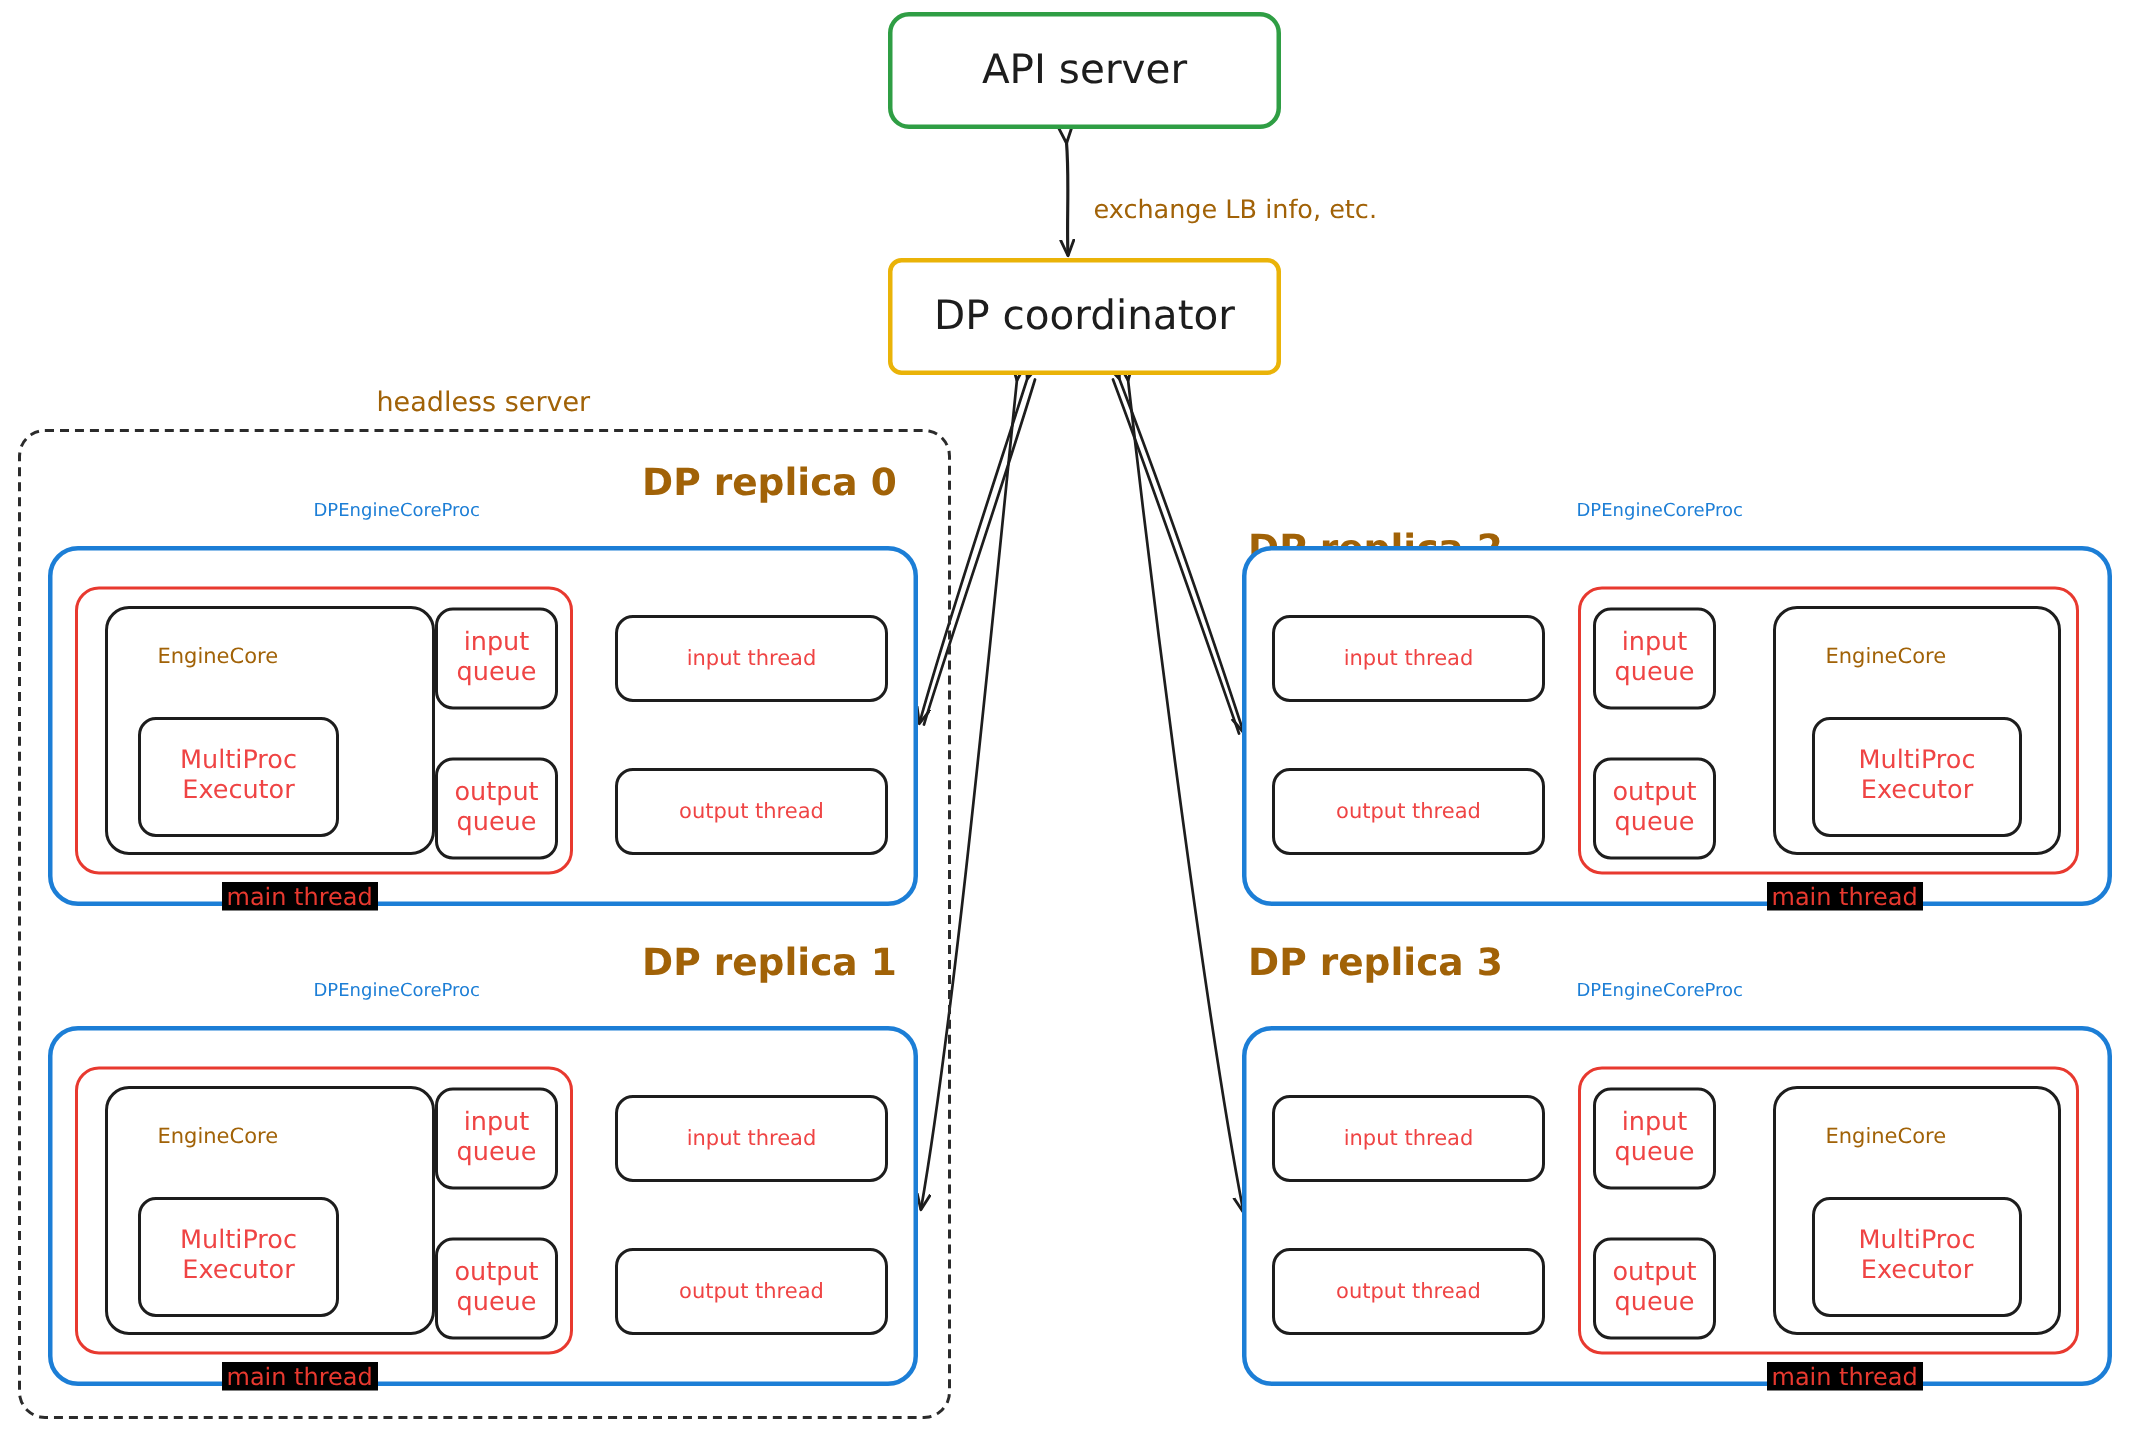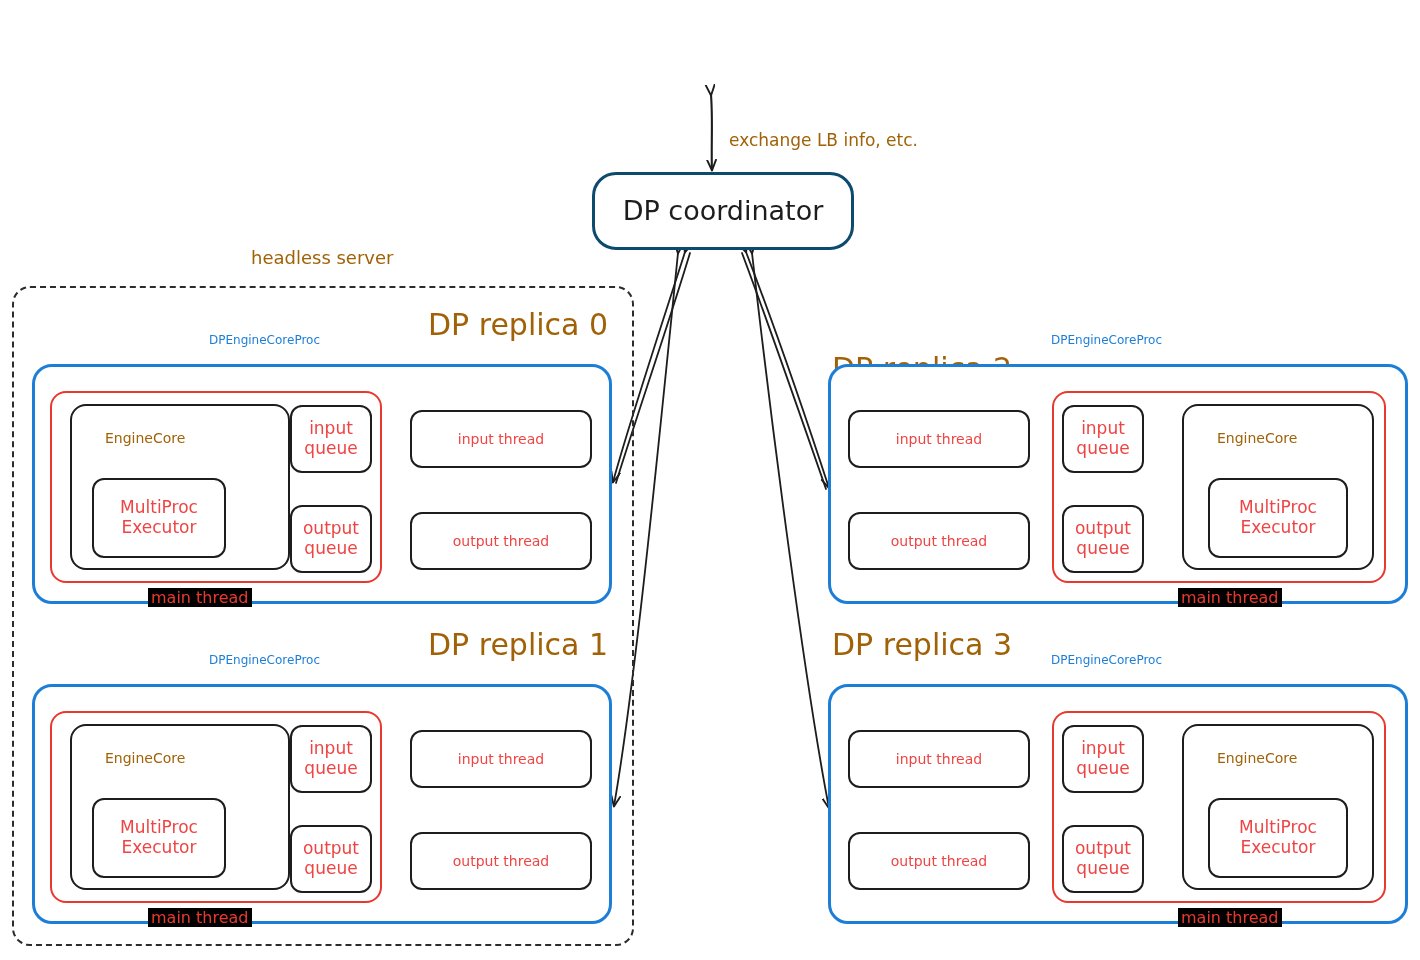--- a/index.html
+++ b/index.html
@@ -37,22 +37,22 @@
     border: 2.4px solid #1d1d1d;
     border-radius: 12px;
     color: #ef4444;
   }
   .box-green {
     border: 3px solid #2f9e44;
     border-radius: 14px;
     color: #1d1d1d;
   }
   .box-orange {
-    border: 3px solid #0c4a6e;
-    border-radius: 24px;
+    border: 3px solid #eab308;
+    border-radius: 9px;
     color: #1d1d1d;
   }
   .panel-blue {
     position: absolute;
     box-sizing: border-box;
     border: 3px solid #1c7ed6;
     border-radius: 20px;
     background: #ffffff;
   }
   .panel-red {
@@ -77,21 +77,21 @@
     background: #ffffff;
   }
   .label {
     position: absolute;
     white-space: nowrap;
     color: #a16207;
   }
   .label-blue { color: #1c7ed6; }
   .label-red  { color: #e8392f; background: #000000; padding: 0 3px; }
   .t-title    { font-size: 27px; }
-  .t-heading  { font-size: 30px; }
+  .t-heading  { font-size: 25px; font-weight: bold; }
   .t-proc     { font-size: 12px; }
   .t-node     { font-size: 14px; text-align: center; }
   .t-small    { font-size: 17px; }
   .t-thread   { font-size: 16px; }
   .t-edge     { font-size: 17px; }
   .t-headless { font-size: 18px; }
   .stack { display: block; }
 </style>
 </head>
 <body>
@@ -168,28 +168,31 @@
       <path d="M1059,733 C1051,738 1046,743 1041,752" marker-start="url(#ahs)"></path>
       <path d="M1161,731 C1168,735 1174,741 1179,749" marker-end="url(#ahs)"></path>
       <path d="M1181,730 C1174,734 1168,739 1163,747" marker-start="url(#ahs)"></path>
       <path d="M1043,855 C1049,863 1053,868 1059,871" marker-start="url(#ahs)"></path>
       <path d="M1059,869 C1051,864 1046,859 1041,851" marker-end="url(#ahs)"></path>
       <path d="M1161,869 C1168,865 1174,860 1179,852" marker-start="url(#ahs)"></path>
       <path d="M1181,870 C1174,866 1168,861 1163,854" marker-end="url(#ahs)"></path>
     </g>
   </svg>
 
+  <div class="node box-green t-title" style="left:592px; top:8px; width:262px; height:78px;">
+    <span>API server</span>
+  </div>
 
   <div class="node box-orange t-title" style="left:592px; top:172px; width:262px; height:78px;">
     <span>DP coordinator</span>
   </div>
 
   <div class="label t-edge" style="left:729px; top:130px;">exchange LB info, etc.</div>
 
-  <div class="label t-headless" style="left:251px; top:247px;">headless server</div>
+  <div class="label t-headless" style="left:251px; top:258px;">headless server</div>
   <div class="panel-dashed" style="left:12px; top:286px; width:622px; height:660px;"></div>
 
   <div class="label t-heading" style="left:428px; top:307px;">DP replica 0</div>
   <div class="label label-blue t-proc" style="left:209px; top:333px;">DPEngineCoreProc</div>
 
   <div class="panel-blue" style="left:32px; top:364px; width:580px; height:240px;"></div>
   <div class="panel-red" style="left:50px; top:391px; width:332px; height:192px;"></div>
   <div class="label label-red t-thread" style="left:148px; top:588px;">main thread</div>
 
   <div class="core-box" style="left:70px; top:404px; width:220px; height:166px;"></div>

